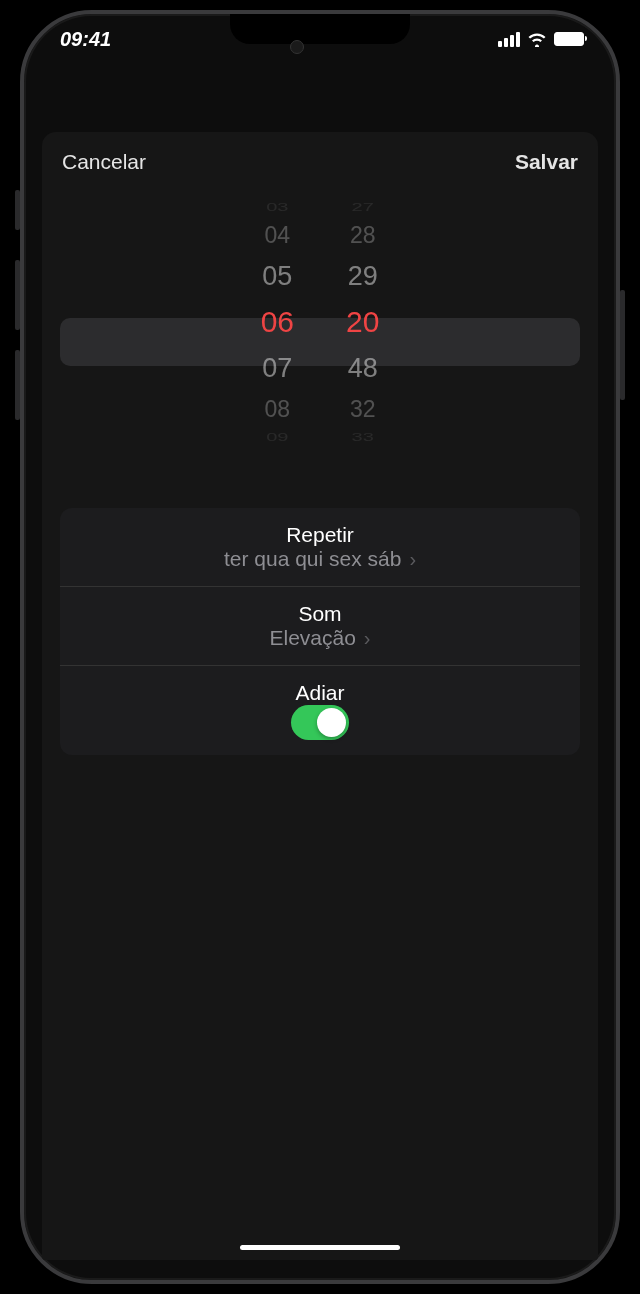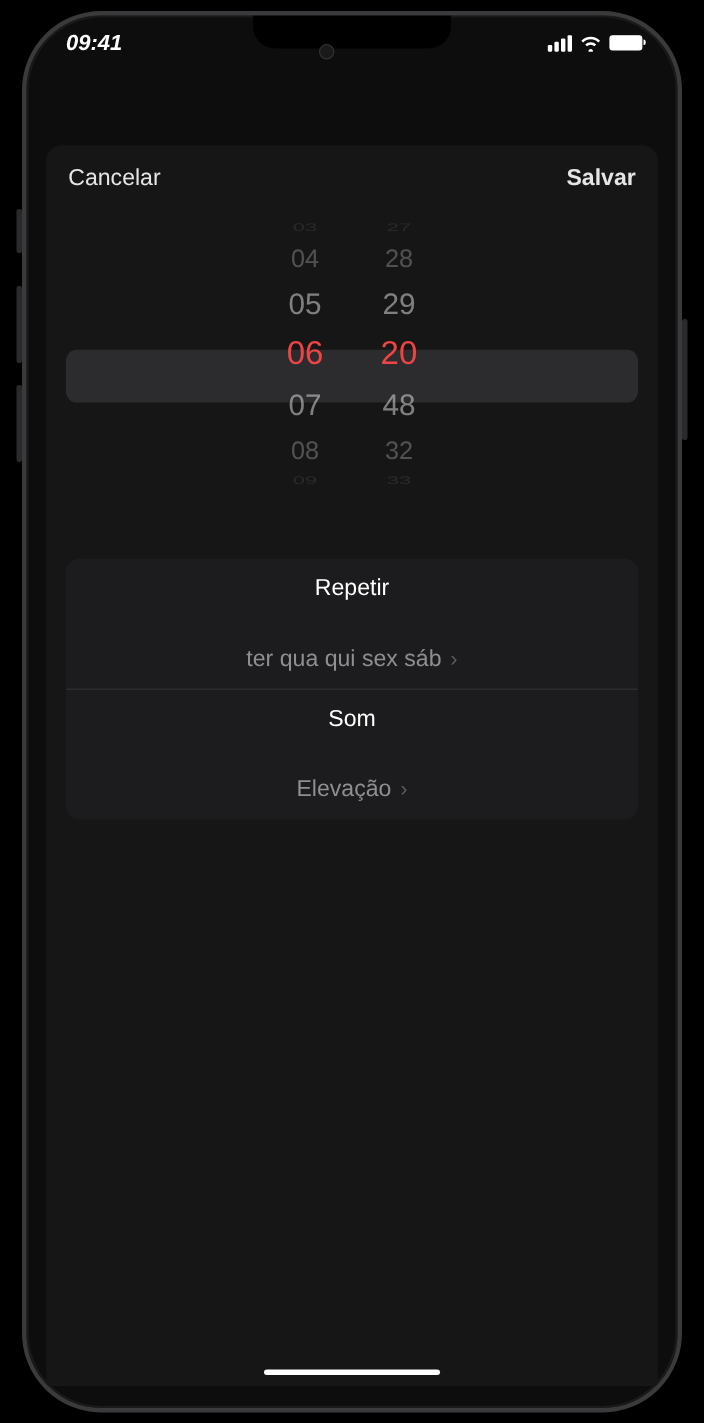--- a/index.html
+++ b/index.html
@@ -194,21 +194,20 @@
     }
     .row-label {
       font-size: 21px;
       font-weight: 400;
       color: #fff;
     }
     .row-right {
       display: flex;
       align-items: center;
       gap: 8px;
-      margin-top: 40px;
     }
     .row-value {
       font-size: 21px;
       color: #8e8e93;
     }
     .chevron {
       color: #5b5b5f;
       font-size: 20px;
     }
     .toggle {
@@ -314,17 +313,25 @@
           <span class="chevron">›</span>
         </div>
       </div>
       <div class="row">
         <span class="row-label">Som</span>
         <div class="row-right">
           <span class="row-value">Elevação</span>
           <span class="chevron">›</span>
         </div>
       </div>
+      <div class="row">
+        <span class="row-label">Adiar</span>
+        <div class="row-right">
+          <div class="toggle">
+            <div class="toggle-knob"></div>
+          </div>
+        </div>
+      </div>
     </div>
 
     <div class="home-indicator"></div>
   </div>
 </div>
 
 </body></html>

